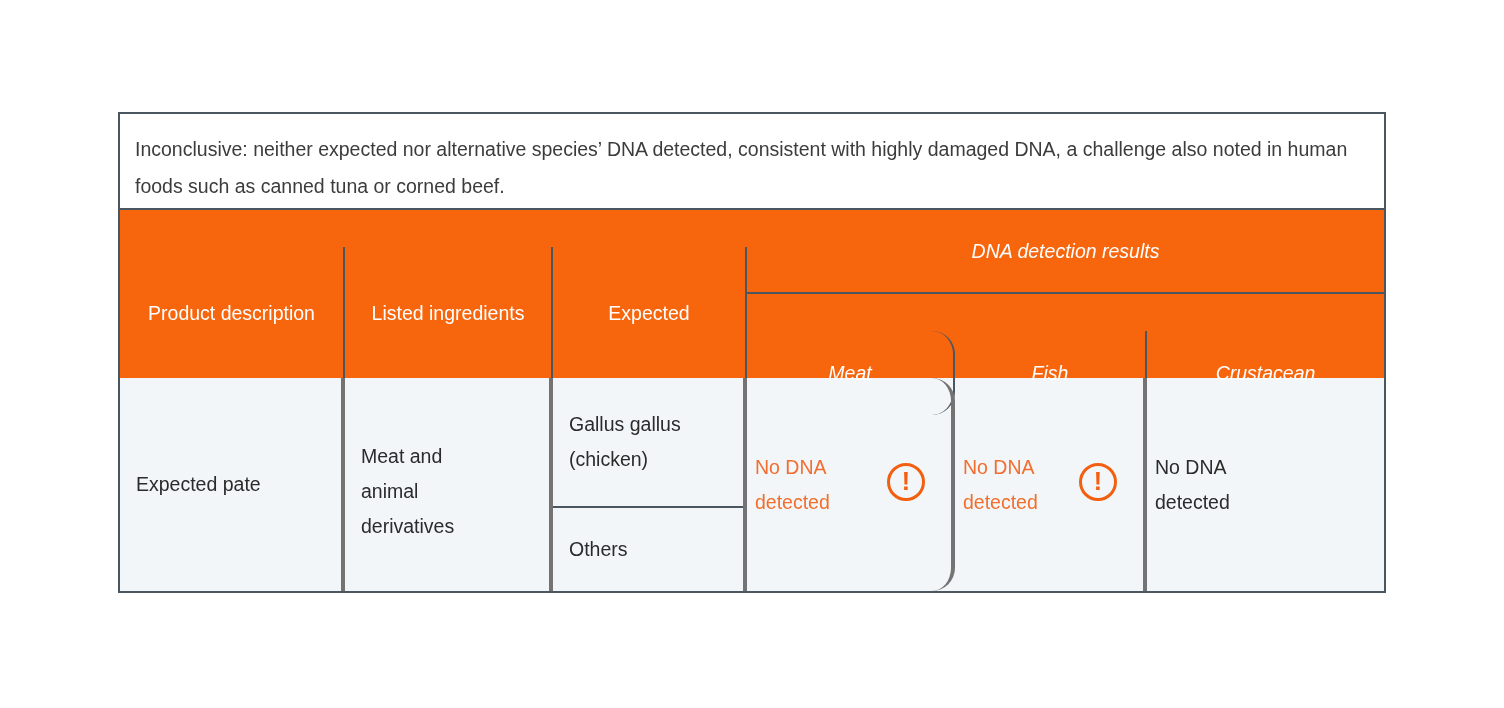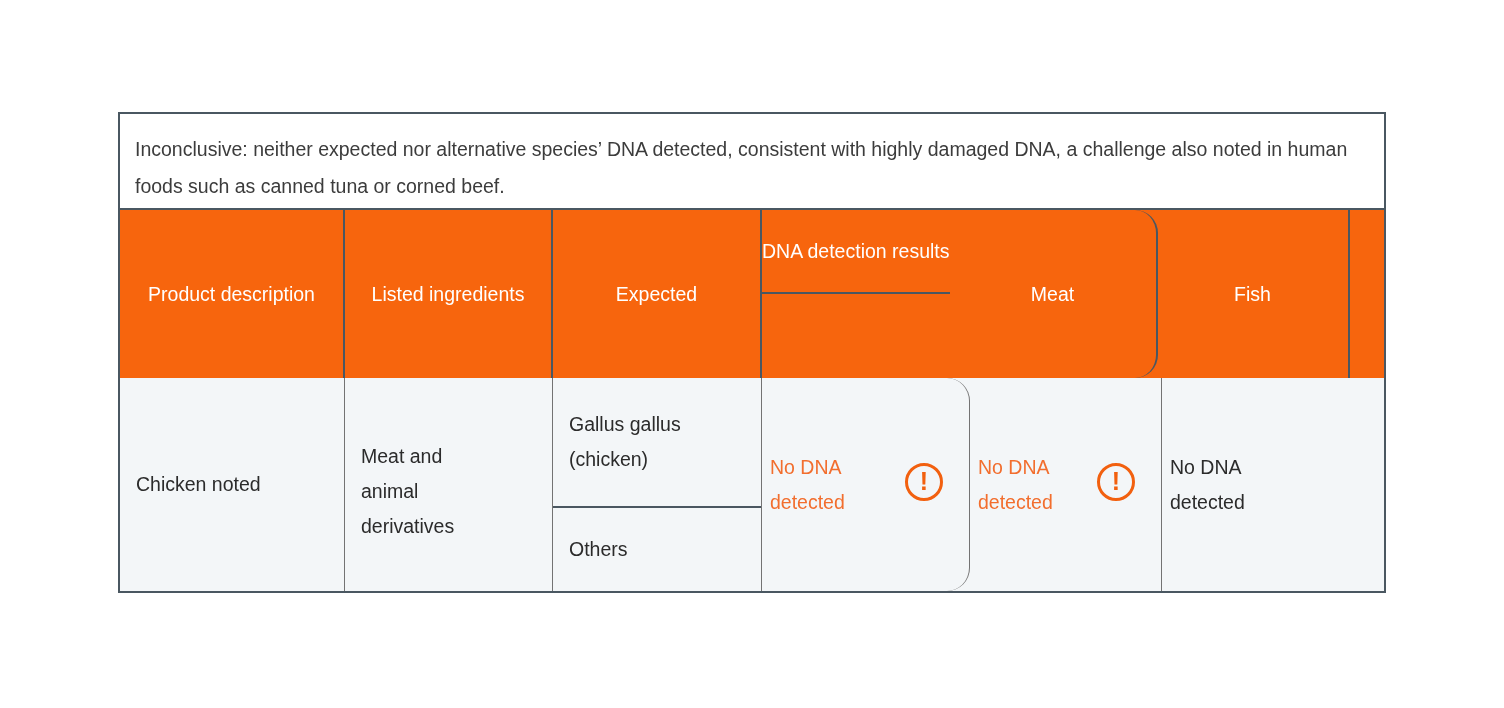--- a/index.html
+++ b/index.html
@@ -39,53 +39,55 @@
     color: #ffffff;
   }
   .h-cell {
     display: flex;
     align-items: center;
     justify-content: center;
     text-align: left;
     font-size: 19.5px;
     line-height: 36px;
     border-right: 2px solid #4A5761;
+    margin-top: 37px;
   }
   .h-cell .h-label { display: block; padding: 0 18px; }
   .col-1 { width: 225px; }
   .col-2 { width: 208px; }
-  .col-3 { width: 209px; }
+  .col-3 { width: 194px; }
   .col-4 { width: 208px; border-radius: 23px; }
   .col-5 { width: 192px; }
   .col-6 { flex: 1; border-right: none; }
   .dna-group {
     flex: 1;
     display: flex;
-    flex-direction: row;
+    flex-direction: column;
+    font-style: italic;
   }
   .dna-span {
     height: 84px;
     border-bottom: 2px solid #4A5761;
     display: flex;
     align-items: center;
     justify-content: center;
     font-size: 19.5px;
   }
   .dna-sub-row { display: flex; flex: 1; }
   .dna-sub-row .h-cell { height: 100%; }
   
   .body-row {
     display: flex;
     height: 213px;
     background: #F3F6F8;
     color: #2B2B2B;
     font-size: 19.5px;
   }
   .b-cell {
-    border-right: 1px solid #737373;
+    border-right: 4px solid #737373;
     display: flex;
     align-items: center;
     padding: 0 14px 0 16px;
     line-height: 35px;
   }
   .b-cell.col-6 { border-right: none; }
   .wrap-narrow { max-width: 118px; margin-top: 13px; }
   .wrap-mid { max-width: 165px; }
   .expected-split {
     flex-direction: column;
@@ -150,27 +152,30 @@
       <div class="dna-span">
         <span>DNA detection results</span>
       </div>
       <div class="dna-sub-row">
         <div class="h-cell col-4">
           <span class="h-label">Meat</span>
         </div>
         <div class="h-cell col-5">
           <span class="h-label">Fish</span>
         </div>
+        <div class="h-cell col-6">
+          <span class="h-label">Crustacean</span>
+        </div>
       </div>
     </div>
   </div>
 
   <div class="body-row">
     <div class="b-cell col-1">
-      <span>Chicken noted</span>
+      <span>Expected pate</span>
     </div>
     <div class="b-cell col-2">
       <span class="wrap-narrow">Meat and animal derivatives</span>
     </div>
     <div class="b-cell col-3 expected-split">
       <div class="expected-primary">
         <span class="wrap-mid">Gallus gallus (chicken)</span>
       </div>
       <div class="expected-secondary">
         <span>Others</span>

